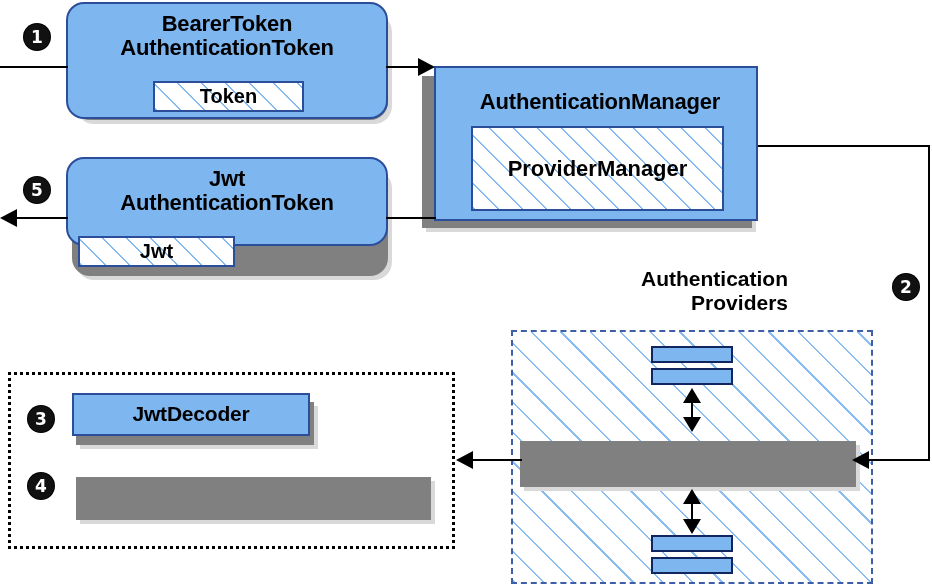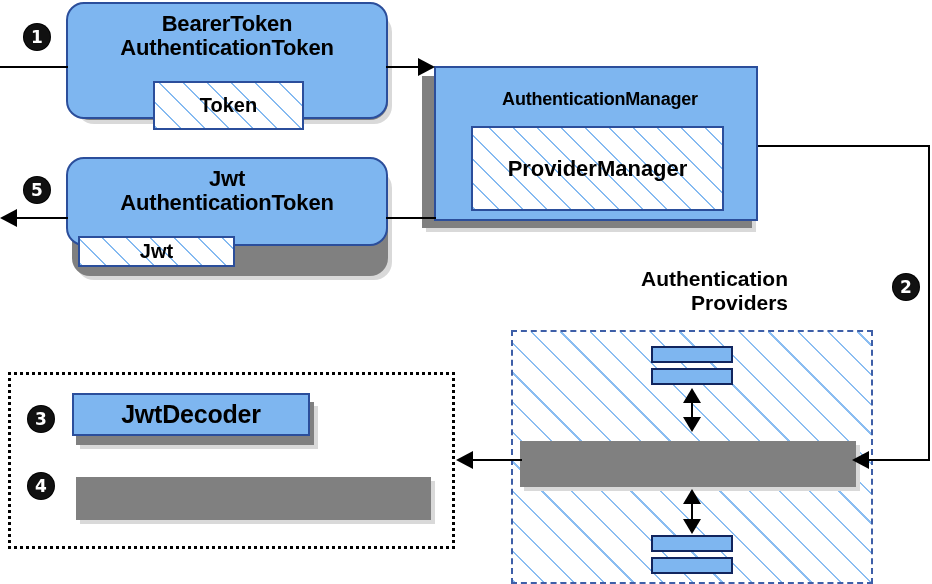--- a/index.html
+++ b/index.html
@@ -188,43 +188,43 @@
   <div class="abs arrow arrow-up" style="left:683px;top:489px;"></div>
   <div class="abs arrow arrow-down" style="left:683px;top:519px;"></div>
 
   <div class="abs bar-blue" style="left:651px;top:535px;width:82px;height:17px;"></div>
   <div class="abs bar-blue" style="left:651px;top:557px;width:82px;height:17px;"></div>
 
   <div class="abs region-dotted" style="left:8px;top:372px;width:447px;height:177px;"></div>
 
   <div class="abs shadow-light" style="left:80px;top:406px;width:238px;height:43px;"></div>
   <div class="abs shadow-dark" style="left:76px;top:402px;width:238px;height:43px;"></div>
-  <div class="abs node-blue" style="left:72px;top:393px;width:238px;height:43px;display:flex;align-items:center;justify-content:center;font-size:25px;">
+  <div class="abs node-blue" style="left:72px;top:393px;width:238px;height:43px;display:flex;align-items:center;justify-content:center;font-size:21px;">
     <span class="node-title">JwtDecoder</span>
   </div>
 
   <div class="abs shadow-light" style="left:80px;top:481px;width:355px;height:43px;"></div>
   <div class="abs shadow-dark" style="left:76px;top:477px;width:355px;height:43px;"></div>
 
   <div class="abs shadow-light round" style="left:76px;top:14px;width:316px;height:110px;"></div>
   <div class="abs shadow-dark round" style="left:72px;top:10px;width:316px;height:110px;"></div>
   <div class="abs node-blue node-round" style="left:66px;top:2px;width:322px;height:117px;">
     <div style="padding-top:8px;font-size:22px;line-height:1.13;">
       <span class="node-title">BearerToken</span>
       <span class="node-title">AuthenticationToken</span>
     </div>
-    <div class="hatch-white" style="position:absolute;left:85px;top:77px;width:151px;height:49px;font-size:20px;">
+    <div class="hatch-white" style="position:absolute;left:85px;top:77px;width:151px;height:31px;font-size:20px;">
       <span>Token</span>
     </div>
   </div>
 
   <div class="abs shadow-light" style="left:426px;top:80px;width:330px;height:152px;"></div>
   <div class="abs shadow-dark" style="left:422px;top:76px;width:330px;height:152px;"></div>
   <div class="abs node-blue" style="left:434px;top:66px;width:324px;height:155px;">
-    <div style="padding-top:22px;font-size:18px;padding-left:8px;">
+    <div style="padding-top:22px;font-size:22px;padding-left:8px;">
       <span class="node-title">AuthenticationManager</span>
     </div>
     <div class="hatch-white" style="position:absolute;left:35px;top:58px;width:253px;height:85px;font-size:22px;">
       <span>ProviderManager</span>
     </div>
   </div>
 
   <div class="abs shadow-light round" style="left:76px;top:170px;width:316px;height:110px;"></div>
   <div class="abs shadow-dark round" style="left:72px;top:166px;width:316px;height:110px;"></div>
   <div class="abs node-blue node-round" style="left:66px;top:157px;width:322px;height:89px;">

